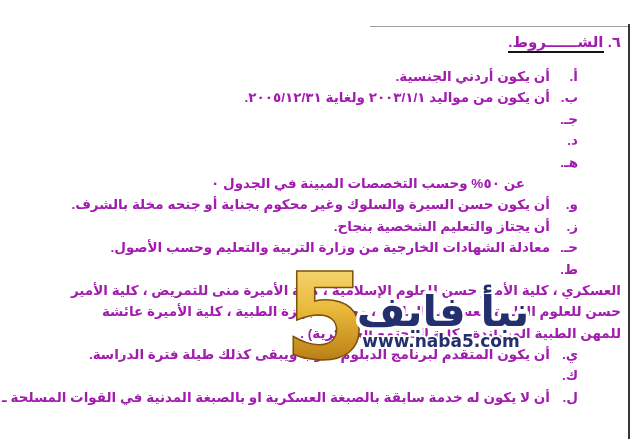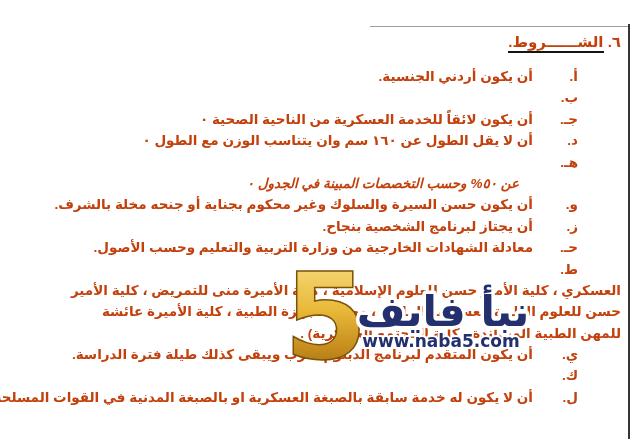--- a/index.html
+++ b/index.html
@@ -2,21 +2,21 @@
 <html lang="ar"><head>
 <meta charset="utf-8">
 <style>
   html,body{margin:0;padding:0;background:#ffffff;}
   .doc{
     position:relative;
     width:633px;height:439px;
     background:#ffffff;
     overflow:hidden;
     font-family:"Liberation Sans","DejaVu Sans",sans-serif;
-    color:#c2410c;
+    color:#a21caf;
   }
   .border-right{
     position:absolute;top:24px;bottom:0;right:3px;width:2px;
     background:#35353a;
   }
   .border-top{
     position:absolute;top:26px;left:370px;right:4px;height:1px;
     background:#9d9da2;
   }
   .title{
@@ -33,23 +33,23 @@
   }
   .row{
     position:relative;height:21.4px;line-height:21.4px;
     direction:rtl;unicode-bidi:embed;
     font-size:13.5px;font-weight:bold;white-space:nowrap;
   }
   .row .marker{
     position:absolute;right:55px;top:0;
   }
   .row .text{
-    position:absolute;right:100px;top:0;
+    position:absolute;right:83px;top:0;
   }
-  .row.cont .text{right:114px;font-style:italic;}
+  .row.cont .text{right:108px;}
   .row.flush .text{right:12px;}
   .watermark{
     position:absolute;left:278px;top:258px;
     width:260px;height:108px;
   }
 </style>
 </head>
 <body>
 
 <div class="doc">
@@ -62,43 +62,42 @@
     <span class="u">الشــــــروط.</span>
   </div>
 
   <div class="content">
     <div class="row">
         <span class="marker">أ.</span>
         <span class="text">أن يكون أردني الجنسية.</span>
       </div>
     <div class="row">
         <span class="marker">ب.</span>
+        <span class="text">أن يكون من مواليد ٢٠٠٣/١/١ ولغاية ٢٠٠٥/١٢/٣١.</span>
       </div>
     <div class="row">
         <span class="marker">جـ.</span>
-        <span class="text">أن يكون لائقاً للخدمة العسكرية من الناحية الصحية ٠</span>
       </div>
     <div class="row">
         <span class="marker">د.</span>
-        <span class="text">أن لا يقل الطول عن ١٦٠ سم وان يتناسب الوزن مع الطول ٠</span>
       </div>
     <div class="row">
         <span class="marker">هـ.</span>
       </div>
     <div class="row cont">
         <span class="marker"></span>
         <span class="text">عن ٥٠% وحسب التخصصات المبينة في الجدول ٠</span>
       </div>
     <div class="row">
         <span class="marker">و.</span>
         <span class="text">أن يكون حسن السيرة والسلوك وغير محكوم بجناية أو جنحه مخلة بالشرف.</span>
       </div>
     <div class="row">
         <span class="marker">ز.</span>
-        <span class="text">أن يجتاز لبرنامج الشخصية بنجاح.</span>
+        <span class="text">أن يجتاز والتعليم الشخصية بنجاح.</span>
       </div>
     <div class="row">
         <span class="marker">حـ.</span>
         <span class="text">معادلة الشهادات الخارجية من وزارة التربية والتعليم وحسب الأصول.</span>
       </div>
     <div class="row">
         <span class="marker">ط.</span>
       </div>
     <div class="row flush">
         <span class="marker"></span>

